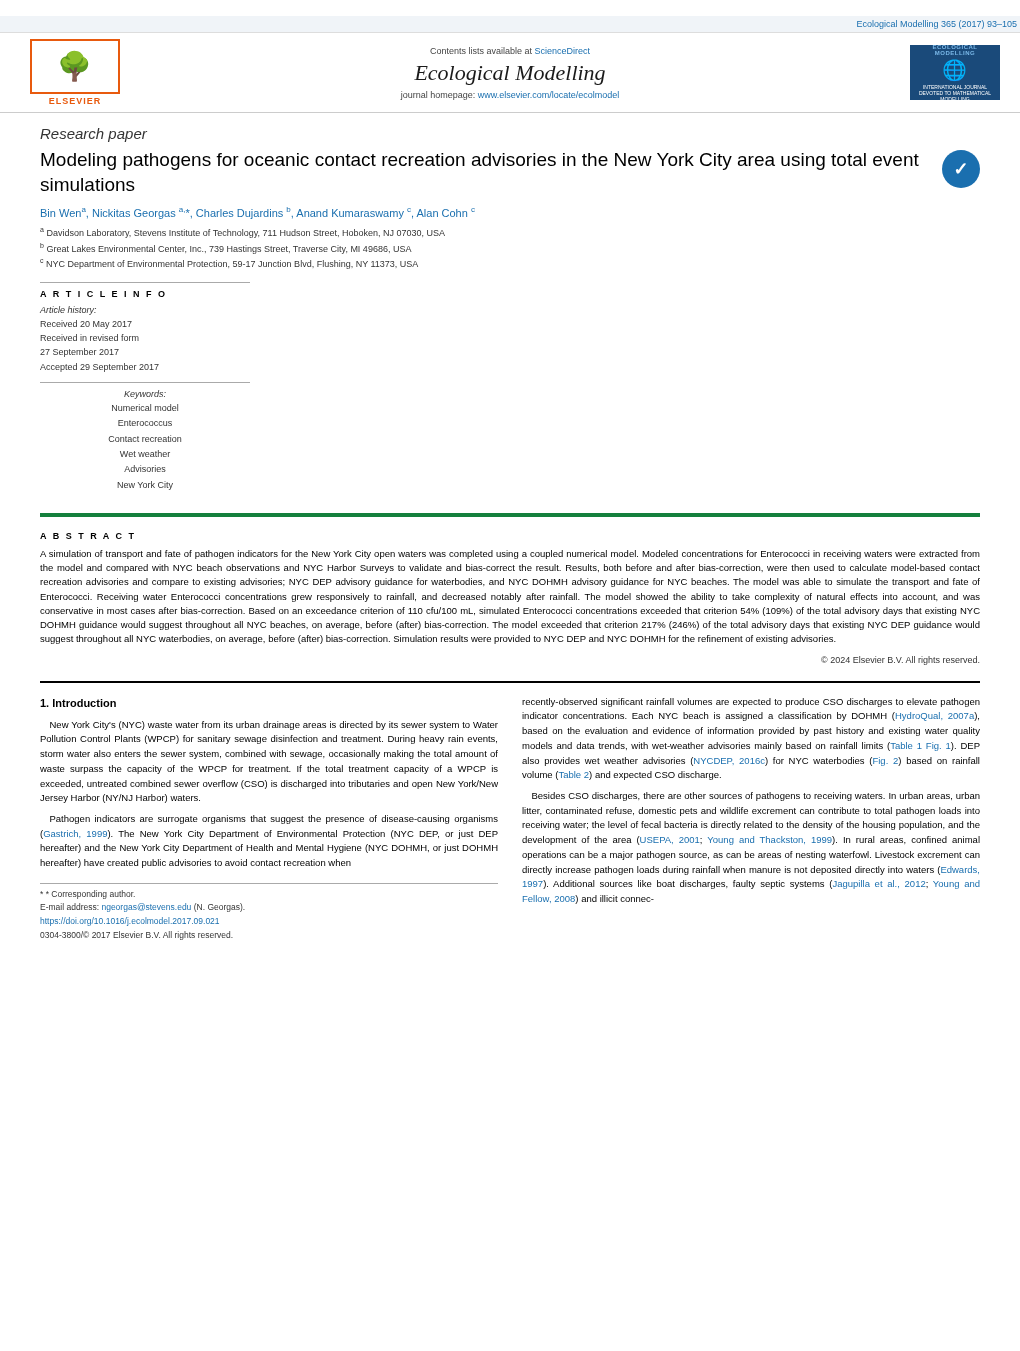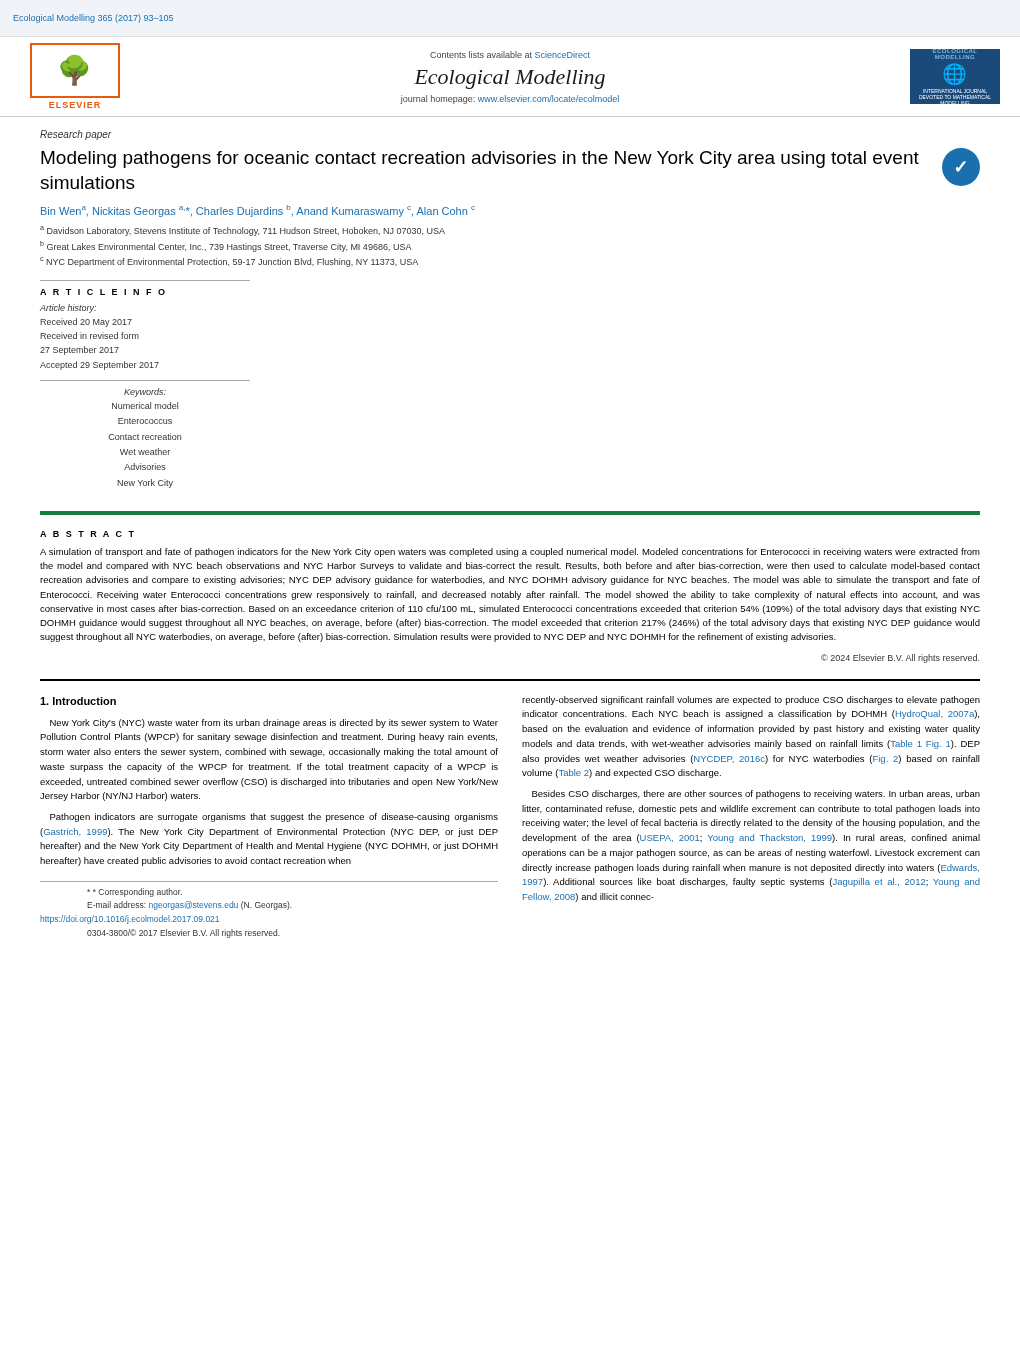--- a/index.html
+++ b/index.html
@@ -116,33 +116,34 @@
     }
     .eco-logo-box .eco-subtitle {
       color: #fff;
       font-size: 5px;
       font-family: Arial, sans-serif;
       text-align: center;
     }
     
     .citation-bar {
       background: #f0f4f8;
-      text-align: left;
-      padding: 13px;
+      text-align: right;
+      padding: 3px;
       font-size: 9px;
       color: #1a6faf;
       font-family: Arial, sans-serif;
       border-bottom: 1px solid #ddd;
+      margin-top: 16px;
     }
     
     .main-content {
       padding: 12px 40px 12px 40px;
     }
     .research-paper-label {
-      font-size: 10px;
+      font-size: 15px;
       font-style: italic;
       color: #333;
       margin-bottom: 6px;
       font-family: Arial, sans-serif;
     }
     .article-title-row {
       display: flex;
       align-items: flex-start;
       margin-bottom: 8px;
     }
@@ -299,21 +300,20 @@
     .footnote-section {
       border-top: 1px solid #aaa;
       margin-top: 12px;
       padding-top: 4px;
     }
     .footnote-text {
       font-size: 8.5px;
       color: #333;
       font-family: Arial, sans-serif;
       line-height: 1.5;
-      margin-left: 47px;
     }
     .link-blue {
       color: #1a6faf;
       text-decoration: none;
     }
     .doi-line {
       font-size: 8.5px;
       color: #1a6faf;
       font-family: Arial, sans-serif;
       margin-top: 2px;

